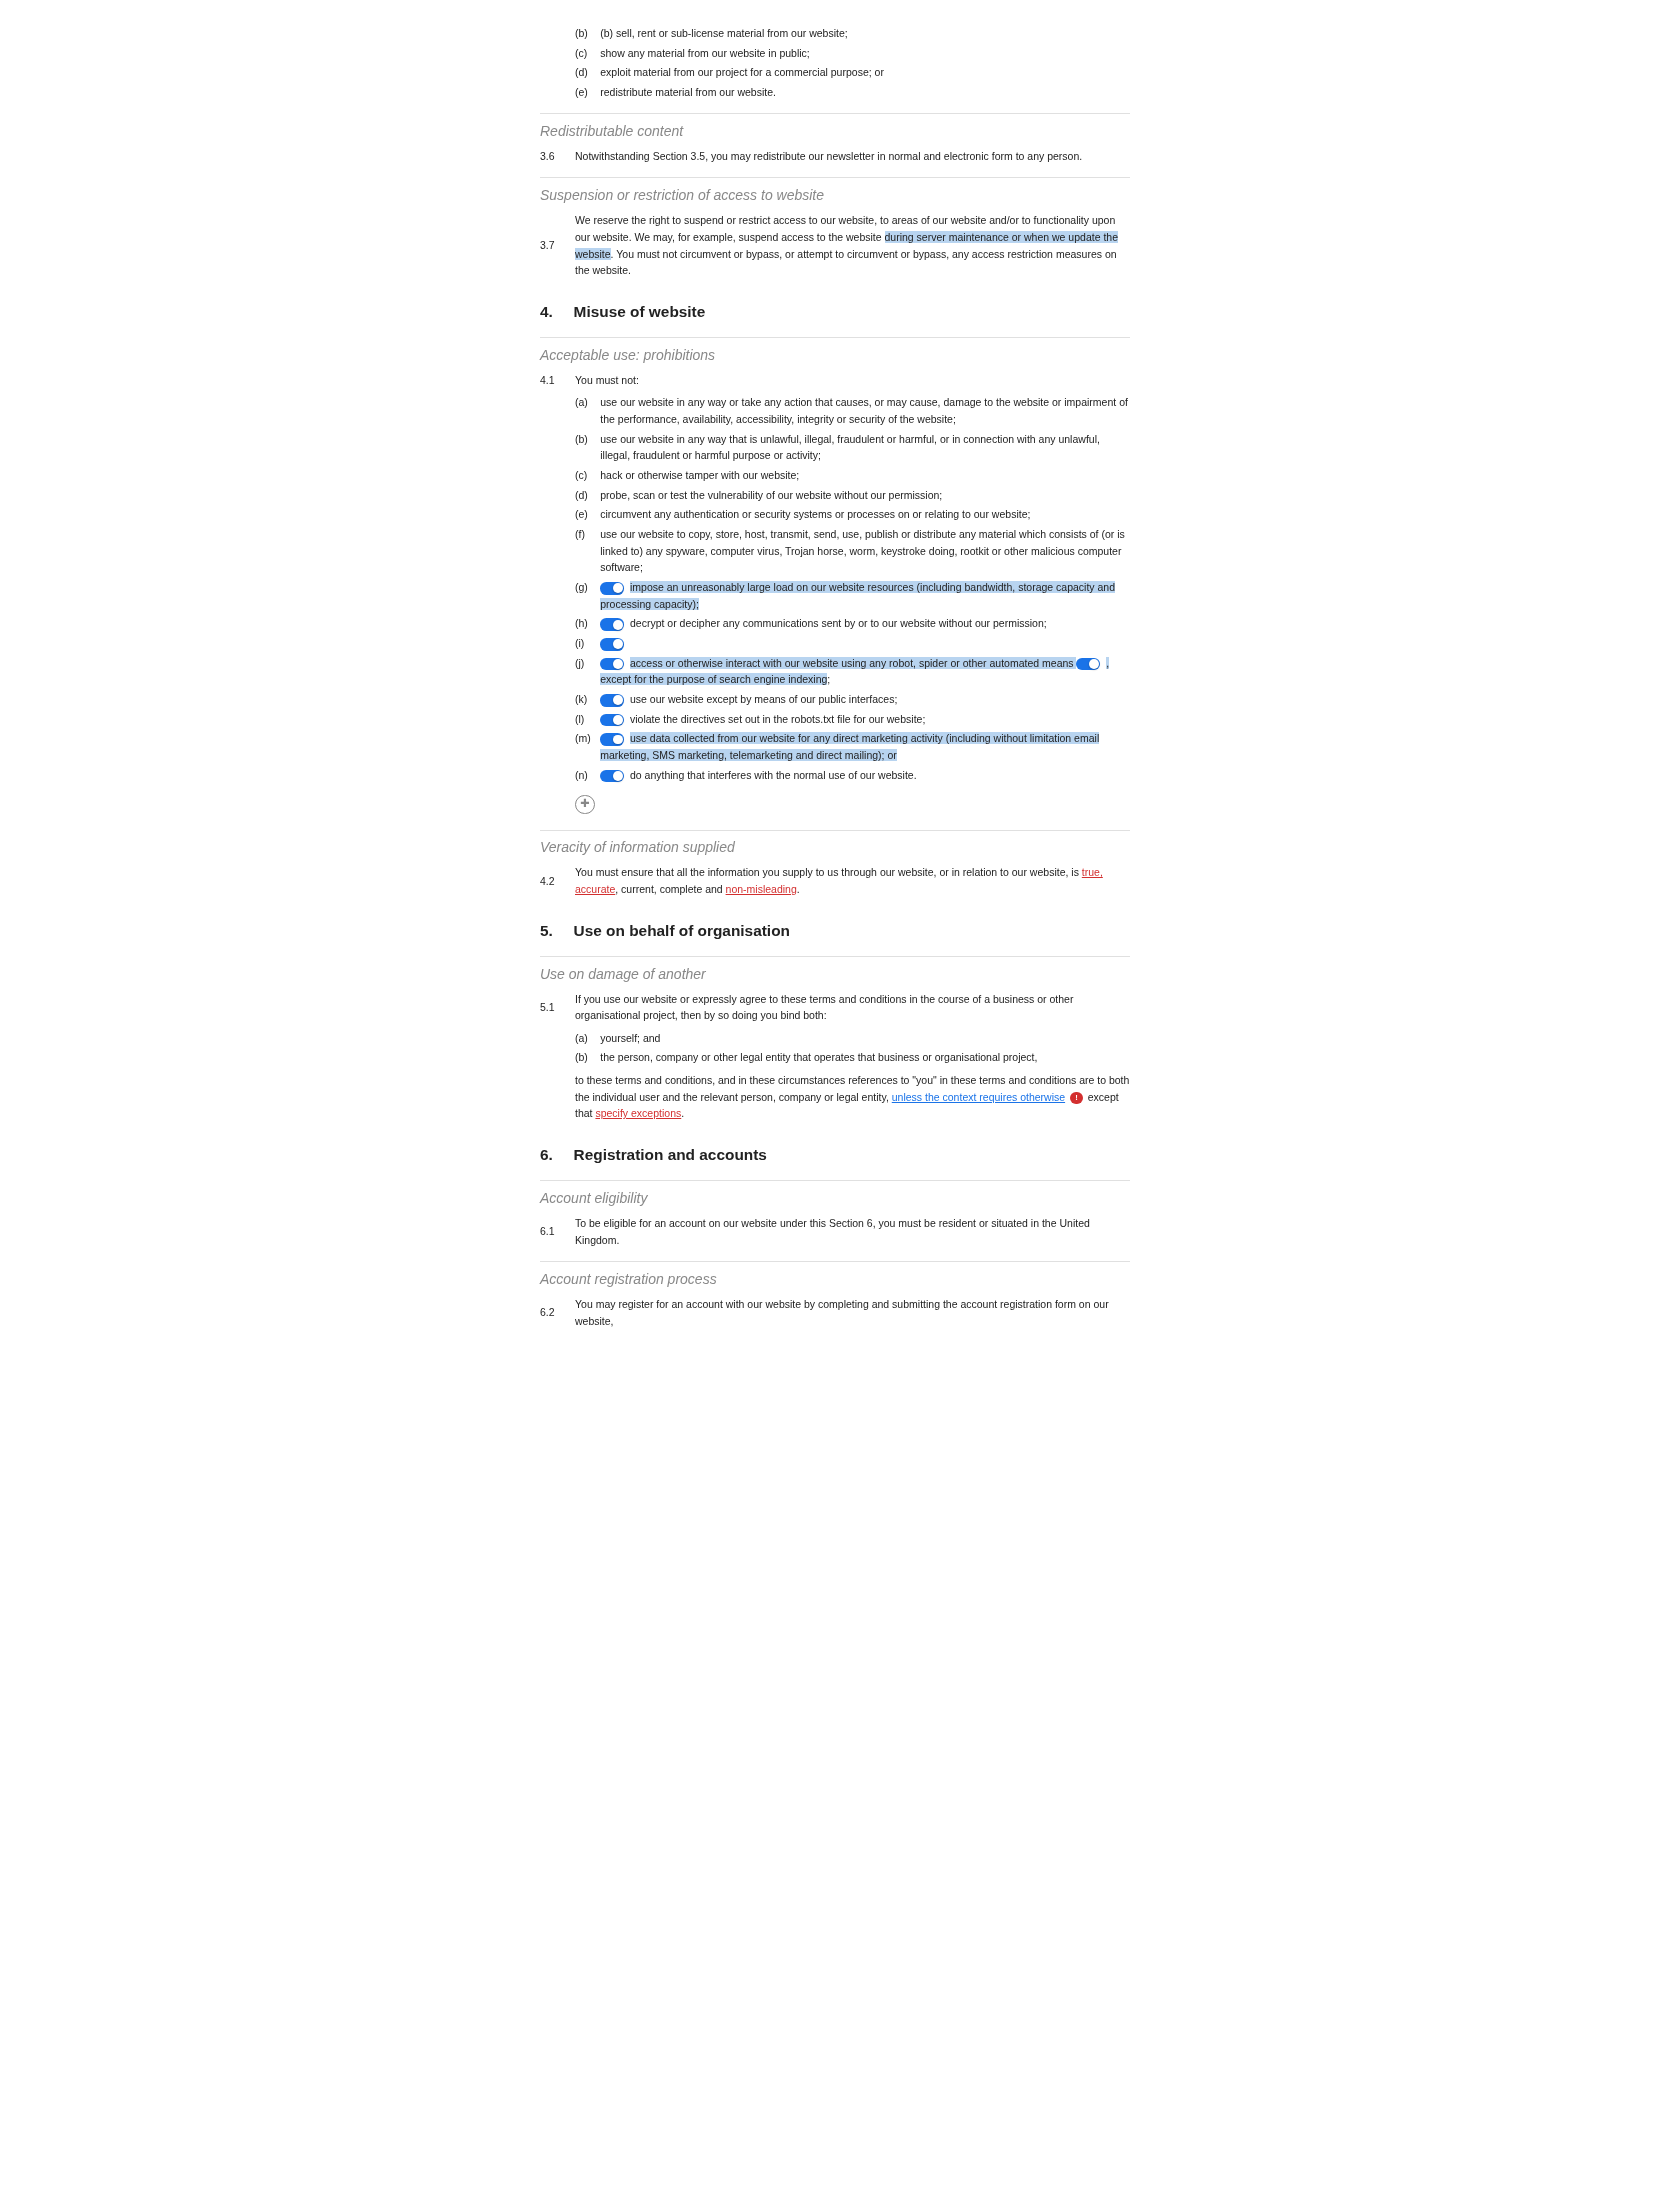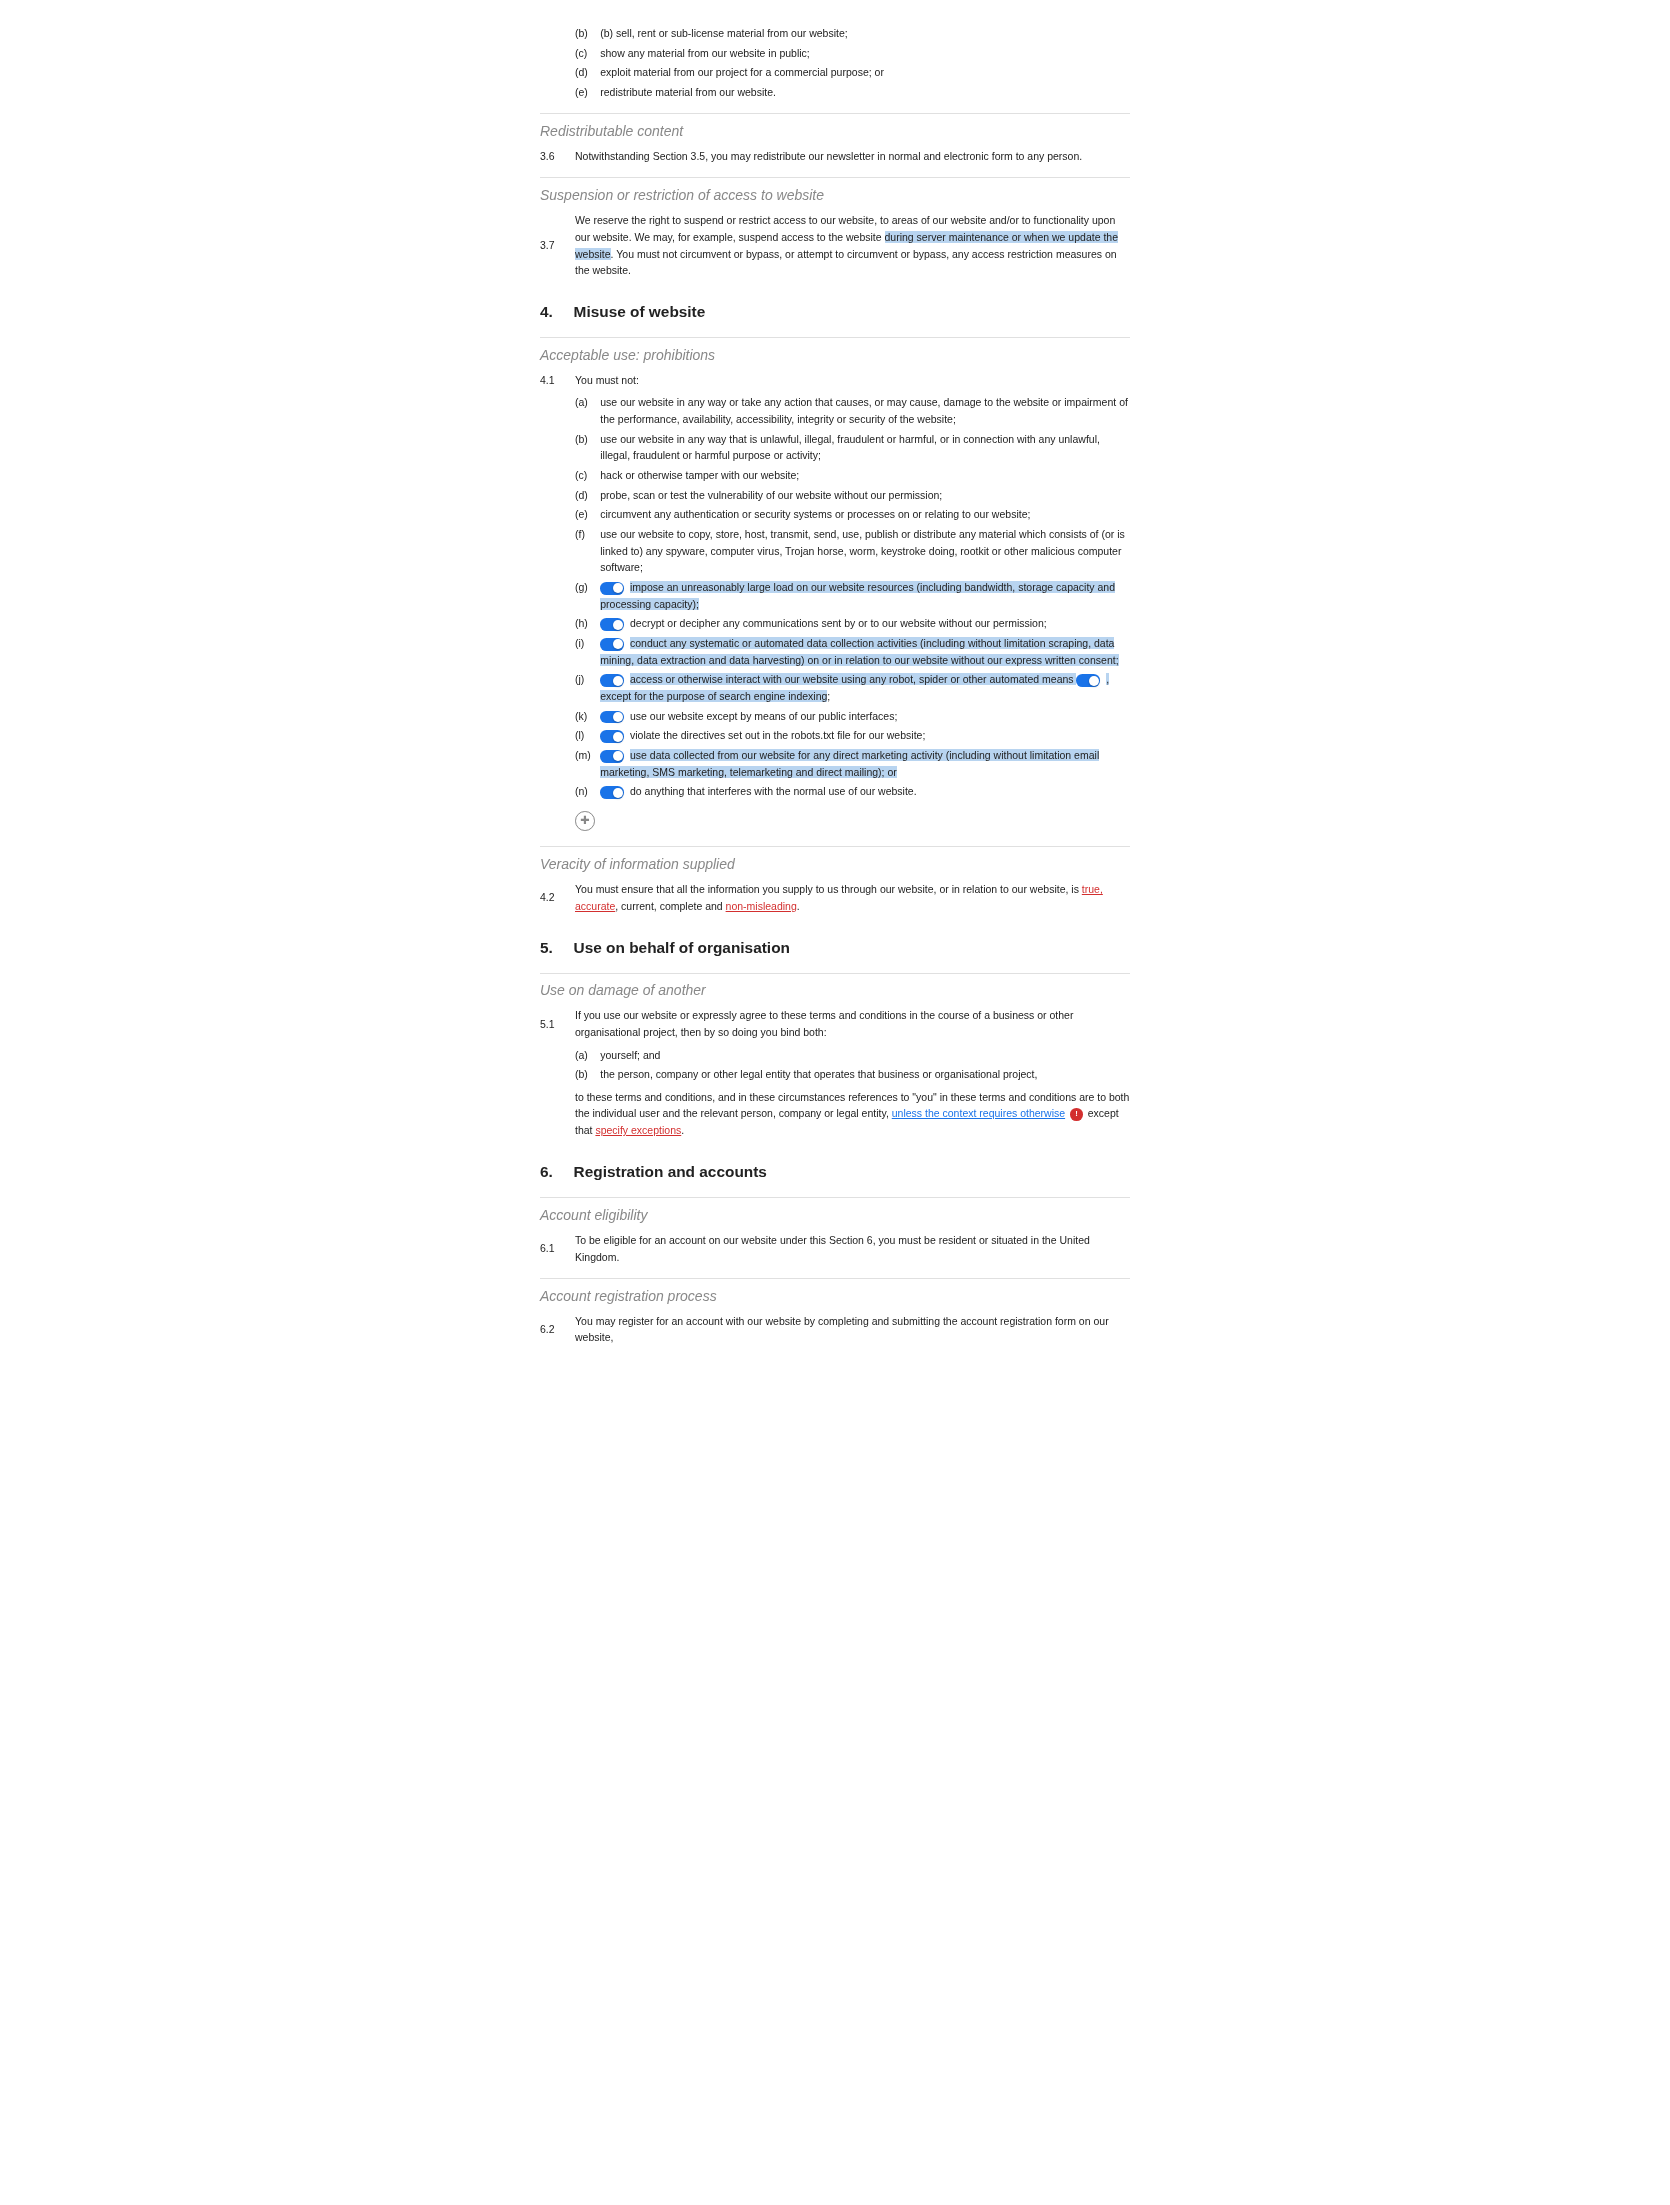--- a/index.html
+++ b/index.html
@@ -258,21 +258,20 @@
   </div>
 
   <div class="sub-item">
     <span class="sub-item-label">(i)</span>
     <span>
       <span class="toggle">
         <span class="toggle-track">
             <span class="toggle-thumb"></span>
           </span>
       </span>
-      <span class="highlight-blue"> conduct any systematic or automated data collection activities (including without limitation scraping, data mining, data extraction and data harvesting) on or in relation to our website without our express written consent;</span>
     </span>
   </div>
 
   <div class="sub-item">
     <span class="sub-item-label">(j)</span>
     <span>
       <span class="toggle">
         <span class="toggle-track">
             <span class="toggle-thumb"></span>
           </span>

